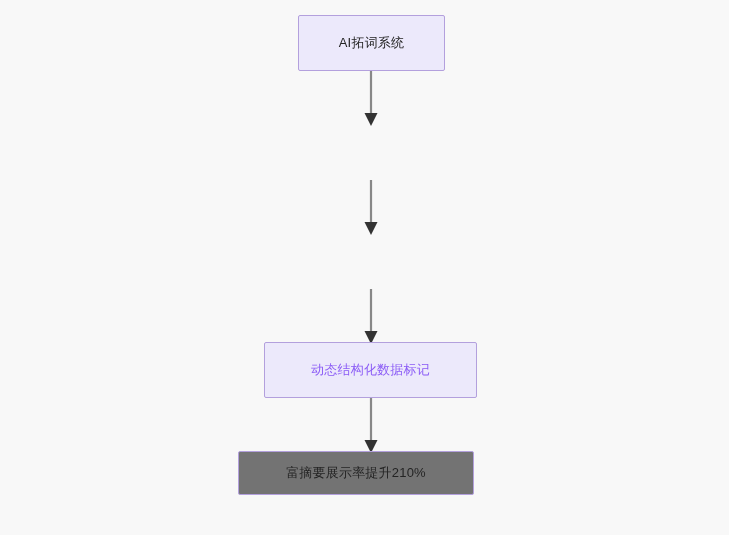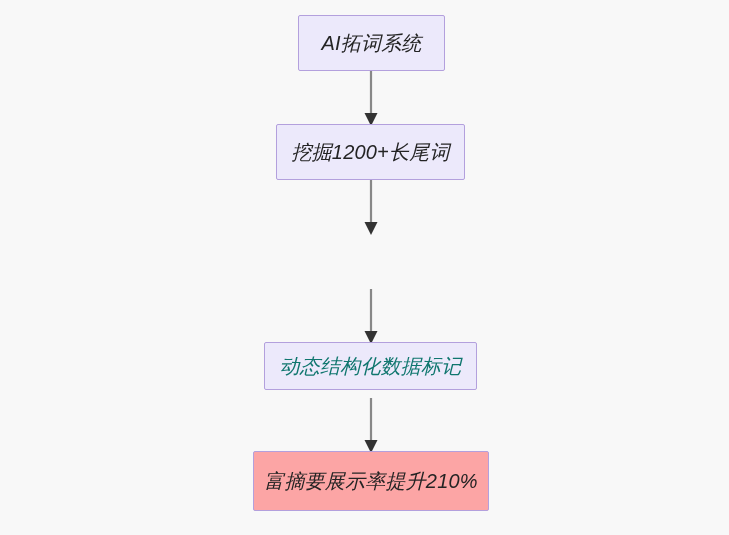--- a/index.html
+++ b/index.html
@@ -21,25 +21,24 @@
   .node {
     position: absolute;
     box-sizing: border-box;
     background: #ece9fb;
     border: 1.6px solid #b3a0dd;
     border-radius: 2px;
     display: flex;
     align-items: center;
     justify-content: center;
     color: #242424;
-    font-size: 20px;
+    font-size: 13px;
     line-height: 1.2;
     letter-spacing: 0.2px;
     white-space: nowrap;
-    font-style: italic;
   }
   .node-label {
     display: block;
   }
   .edge {
     position: absolute;
   }
   .edge svg {
     display: block;
     overflow: visible;
@@ -71,23 +70,20 @@
   <div class="edge" id="edge-3" style="left: 361px; top: 398px;">
     <svg width="20" height="61" viewBox="0 0 20 61">
       <line x1="10" y1="0" x2="10" y2="48" stroke="#888888" stroke-width="2.2"></line>
       <polygon points="10,55 3.5,42 16.5,42" fill="#333333"></polygon>
     </svg>
   </div>
 
   <div class="node" id="node-0" style="left: 298px; top: 15px; width: 147px; height: 56px; background: rgb(236, 233, 251); border-color: rgb(179, 160, 221); color: rgb(36, 36, 36);">
     <span class="node-label">AI拓词系统</span>
   </div>
-  <div class="node" id="node-1" style="left: 276px; top: 124px; width: 189px; height: 56px; background: rgb(236, 233, 251); border-color: rgb(179, 160, 221); color: rgb(36, 36, 36);">
-    <span class="node-label">挖掘1200+长尾词</span>
-  </div>
-  <div class="node" id="node-3" style="left: 264px; top: 342px; width: 213px; height: 48px; background: rgb(236, 233, 251); border-color: rgb(179, 160, 221); color: #0f766e;">
+  <div class="node" id="node-3" style="left: 264px; top: 342px; width: 213px; height: 56px; background: rgb(236, 233, 251); border-color: rgb(179, 160, 221); color: #8b5cf6;">
     <span class="node-label">动态结构化数据标记</span>
   </div>
-  <div class="node" id="node-4" style="left: 253px; top: 451px; width: 236px; height: 60px; background: #fca5a5; border-color: rgb(179, 160, 221); color: rgb(36, 36, 36);">
+  <div class="node" id="node-4" style="left: 238px; top: 451px; width: 236px; height: 44px; background: #737373; border-color: rgb(179, 160, 221); color: rgb(36, 36, 36);">
     <span class="node-label">富摘要展示率提升210%</span>
   </div>
 
 </div>
 
 </body></html>

